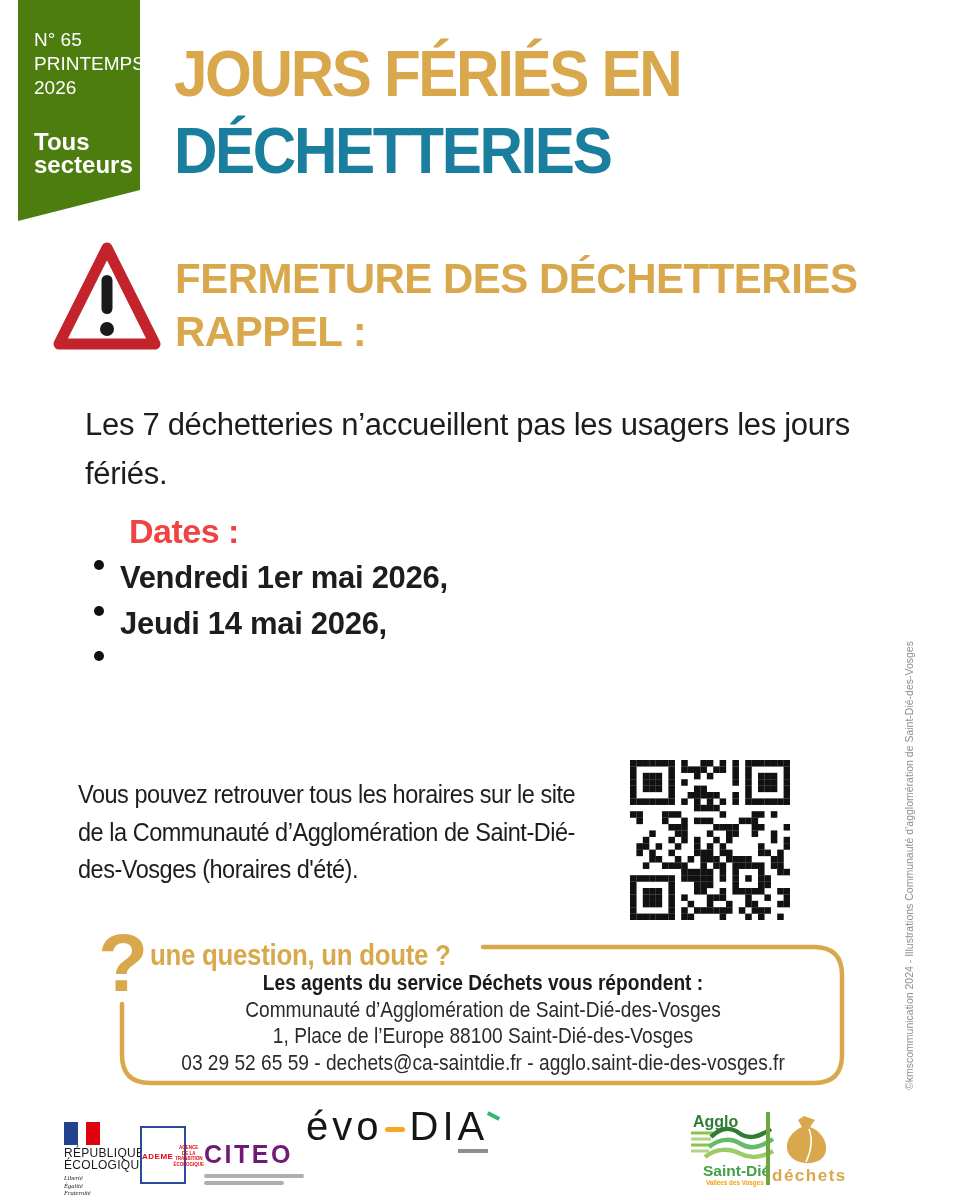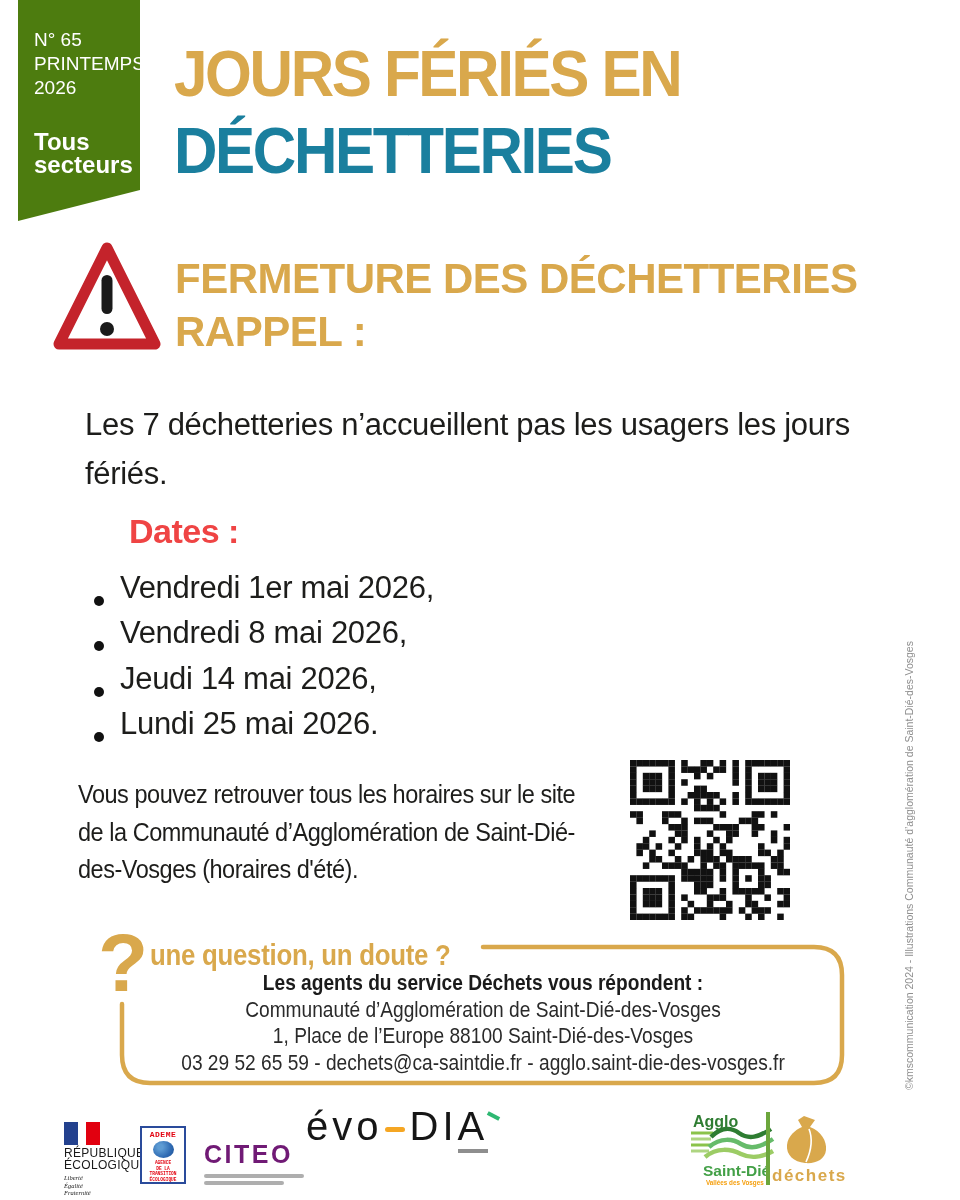--- a/index.html
+++ b/index.html
@@ -20,21 +20,21 @@
   
   .warn-svg{position:absolute;left:50px;top:238px;}
   .rappel{position:absolute;left:175px;top:252px;font-size:42px;line-height:53px;font-weight:700;
           color:#D9A84C;letter-spacing:-0.5px;white-space:nowrap;}
 
   
   .intro{position:absolute;left:85px;top:400px;font-size:31px;line-height:49px;color:#1D1D1B;
          letter-spacing:-0.3px;white-space:nowrap;}
   .dates-h{position:absolute;left:85px;top:512px;font-size:34px;font-weight:700;color:#ef4444;letter-spacing:-0.5px;margin-left:44px;}
   .bullets{position:absolute;left:94px;top:560px;font-size:31px;color:#1D1D1B;}
-  .bullet-item{display:flex;align-items:flex-end;height:45.5px;white-space:nowrap;letter-spacing:-0.3px;}
+  .bullet-item{display:flex;align-items:flex-start;height:45.5px;white-space:nowrap;letter-spacing:-0.3px;font-weight:bold;}
   .dot{width:10px;height:10px;border-radius:50%;background:#111;margin-right:16px;flex:0 0 auto;}
 
   .info{position:absolute;left:78px;top:776px;font-size:25px;line-height:37.5px;color:#1D1D1B;
         letter-spacing:-0.5px;white-space:nowrap;transform:scaleX(0.94);transform-origin:left top;}
 
   .qr{position:absolute;left:630px;top:760px;}
 
   
   .qmark{position:absolute;left:98px;top:916px;font-size:82px;font-weight:700;color:#D9A84C;}
   .c-heading{position:absolute;left:150px;top:938px;font-size:30px;font-weight:700;color:#D9A84C;
@@ -45,21 +45,21 @@
   .c-text .b1{font-weight:700;color:#1b1b1b;}
 
   
   .rf{position:absolute;left:64px;top:1122px;color:#1a1a1a;}
   .rf-flag{display:flex;width:36px;height:23px;margin-bottom:3px;}
   .rf-flag .fb{width:14px;background:#23418e}.rf-flag .fw{width:8px;background:#fff}.rf-flag .fr{width:14px;background:#e1000f}
   .rf-name{font-size:12px;font-weight:400;line-height:11.5px;letter-spacing:.3px;}
   .rf-motto{font-family:"Liberation Serif",serif;font-style:italic;font-size:6.5px;line-height:7.5px;margin-top:3px;}
 
   .ademe{position:absolute;left:140px;top:1126px;width:46px;height:58px;border:2px solid #2a4b9b;
-         box-sizing:border-box;display:flex;flex-direction:column;align-items:center;background:#fff;font-family:Liberation Mono, monospace;}
+         box-sizing:border-box;display:flex;flex-direction:row;align-items:center;background:#fff;}
   .ademe-name{font-size:8px;font-weight:700;color:#e30613;margin-top:2px;letter-spacing:.5px;}
   .ademe-globe{width:21px;height:21px;border-radius:50%;margin-top:2px;
                background:radial-gradient(circle at 35% 35%,#5d9bd3 15%,#2f6bb3 60%,#1d4f92);}
   .ademe-sub{font-size:4.5px;line-height:5.5px;color:#e30613;font-weight:700;text-align:center;margin-top:2px;}
 
   .citeo{position:absolute;left:204px;top:1140px;color:#701a75;}
   .citeo-name{font-size:25px;font-weight:700;letter-spacing:2.5px;}
   .citeo-tag1{width:100px;height:4px;background:#9a9a9a;border-radius:2px;margin-top:5px;opacity:.8;}
   .citeo-tag2{width:80px;height:4px;background:#9a9a9a;border-radius:2px;margin-top:3px;opacity:.8;}
 
@@ -119,29 +119,24 @@
   </div>
 
   <div class="dates-h">Dates :</div>
   <div class="bullets">
     <div class="bullet-item">
       <span class="dot"></span>
       <span>Vendredi 1er mai 2026,</span>
     </div>
     <div class="bullet-item">
       <span class="dot"></span>
-      <span>Vendredi 8 mai 2026,</span>
+      <span>Jeudi 14 mai 2026,</span>
     </div>
     <div class="bullet-item">
       <span class="dot"></span>
-      <span>Jeudi 14 mai 2026,</span>
-    </div>
-    <div class="bullet-item">
-      <span class="dot"></span>
-      <span>Lundi 25 mai 2026.</span>
     </div>
   </div>
 
   <div class="info">
     <div>Vous pouvez retrouver tous les horaires sur le site</div>
     <div>de la Communauté d’Agglomération de Saint-Dié-</div>
     <div>des-Vosges  (horaires d'été).</div>
   </div>
 
   <svg id="qr-svg" class="qr" width="160" height="160" viewBox="0 0 160 160">

